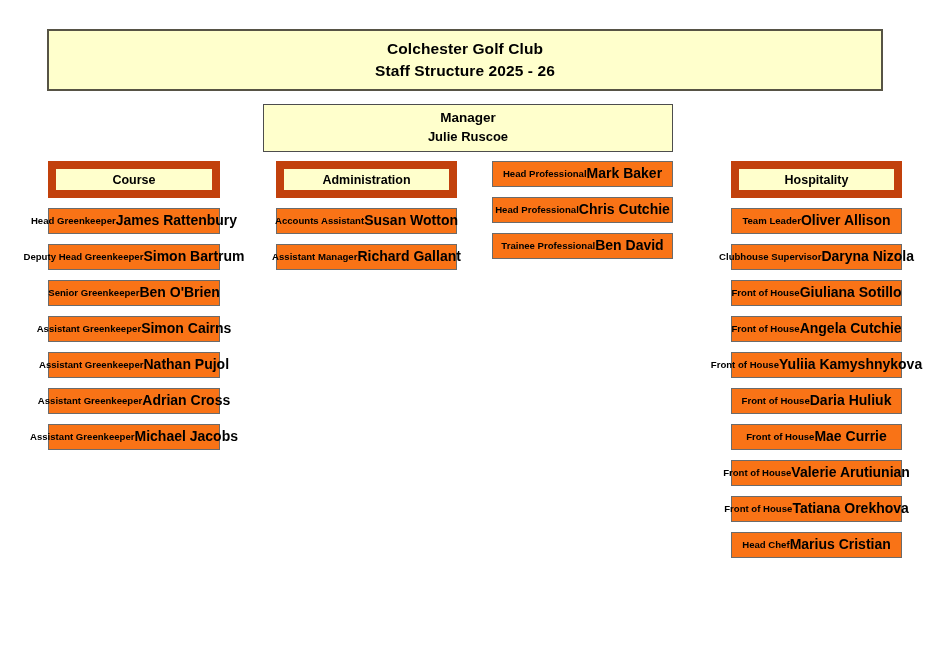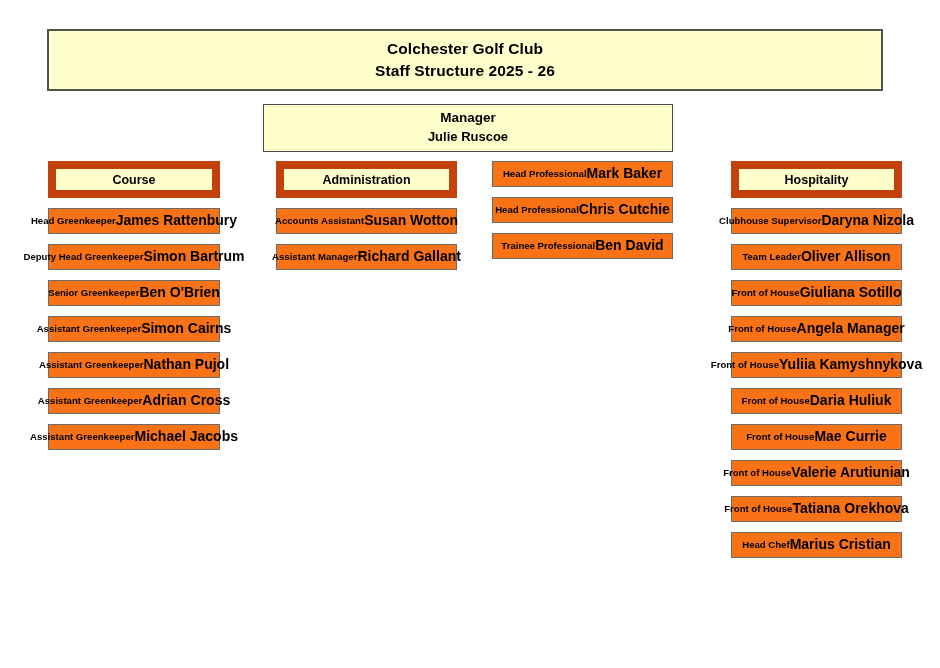--- a/index.html
+++ b/index.html
@@ -194,34 +194,34 @@
           <div class="staff-role">Trainee Professional</div>
           <div class="staff-name">Ben David</div>
         </div>
       </div>
   </div>
 
   <div class="column col-hospitality">
     <div class="col-header">Hospitality</div>
     <div>
         <div class="staff-box">
+          <div class="staff-role">Team Leader</div>
+          <div class="staff-name">Oliver Allison</div>
+        </div>
+        <div class="staff-box">
           <div class="staff-role">Clubhouse Supervisor</div>
           <div class="staff-name">Daryna Nizola</div>
         </div>
         <div class="staff-box">
-          <div class="staff-role">Team Leader</div>
-          <div class="staff-name">Oliver Allison</div>
-        </div>
-        <div class="staff-box">
           <div class="staff-role">Front of House</div>
           <div class="staff-name">Giuliana Sotillo</div>
         </div>
         <div class="staff-box">
           <div class="staff-role">Front of House</div>
-          <div class="staff-name">Angela Manager</div>
+          <div class="staff-name">Angela Cutchie</div>
         </div>
         <div class="staff-box">
           <div class="staff-role">Front of House</div>
           <div class="staff-name">Yuliia Kamyshnykova</div>
         </div>
         <div class="staff-box">
           <div class="staff-role">Front of House</div>
           <div class="staff-name">Daria Huliuk</div>
         </div>
         <div class="staff-box">

